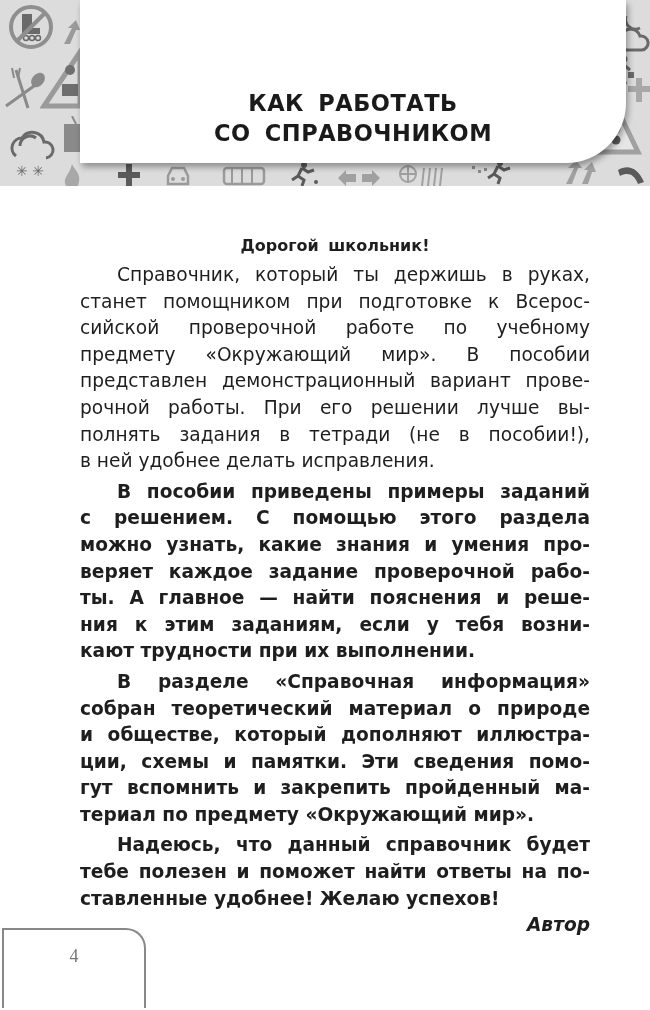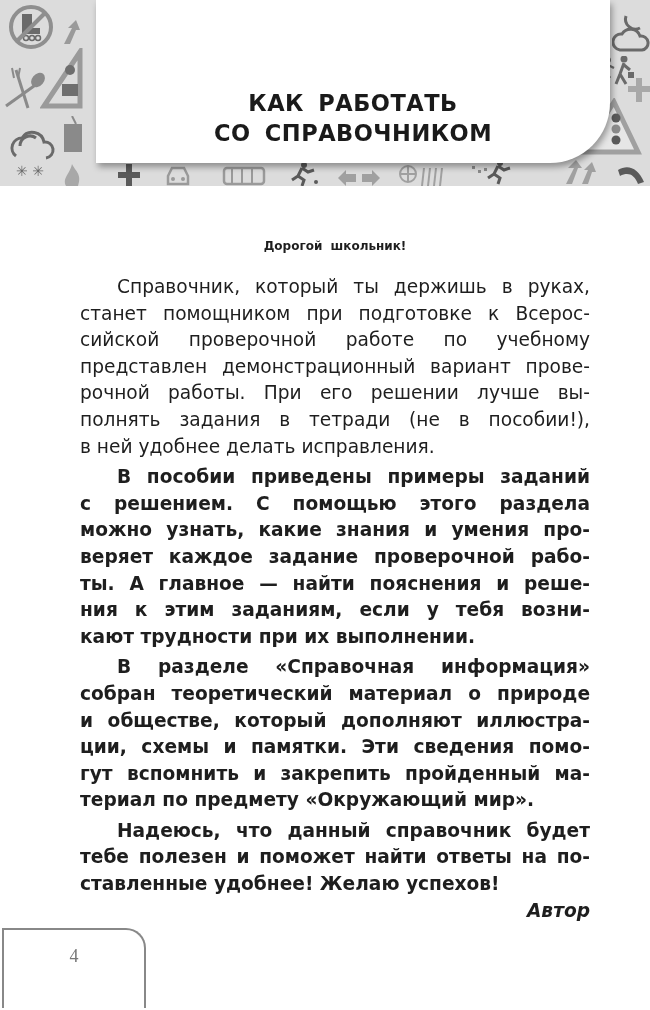--- a/index.html
+++ b/index.html
@@ -1,26 +1,26 @@
 <!DOCTYPE html>
 <html><head>
 <meta charset="utf-8">
 <style>
   html, body { margin: 0; padding: 0; background: #ffffff; }
   body { width: 650px; height: 1010px; position: relative; overflow: hidden; font-family: "DejaVu Sans", sans-serif; color: #1e1e1e; }
 
   .banner { position: absolute; left: 0; top: 0; width: 650px; height: 186px; background: #dcdcdc; overflow: hidden; }
   .banner .ico { position: absolute; color: #8a8a8a; font-family: "DejaVu Sans", sans-serif; line-height: 1; }
-  .title-card { position: absolute; left: 96px; top: 0; width: 514px; height: 163px; background: #ffffff;
-    border-bottom-right-radius: 60px; box-shadow: 2px 4px 6px rgba(0,0,0,0.35); }
+  .title-card { position: absolute; left: 80px; top: 0; width: 514px; height: 163px; background: #ffffff;
+    border-bottom-right-radius: 60px; box-shadow: 2px 4px 6px rgba(0,0,0,0.35); padding-left: 32px; }
   .title { position: absolute; left: 0; right: 0; top: 88px; text-align: center; font-family: "DejaVu Sans", sans-serif;
     font-weight: bold; font-size: 22.5px; line-height: 30px; letter-spacing: 0.5px; color: #1a1a1a; word-spacing: 6px; }
 
   .content { position: absolute; left: 80px; top: 232px; width: 510px; }
-  .greeting { text-align: center; font-weight: bold; font-size: 12px; line-height: 28px; margin-bottom: 14px; word-spacing: 4px; }
+  .greeting { text-align: center; font-weight: bold; font-size: 16px; line-height: 28px; margin-bottom: 2px; word-spacing: 4px; }
   .para { font-size: 18.6px; line-height: 26.6px; text-align: justify; text-align-last: left; margin: 0; }
   .line { display: block; text-align: justify; text-align-last: justify; white-space: nowrap; }
   .line.last { text-align-last: left; }
   .line.indent { padding-left: 37px; }
   .para + .para { margin-top: 4px; font-weight: bold; }
   .author { text-align: right; font-style: italic; font-size: 18.6px; line-height: 26px; margin-top: 0px; font-weight: bold; }
 
   .page-box { position: absolute; left: 2px; top: 928px; width: 144px; height: 80px; border: 2px solid #888888;
     border-top-right-radius: 20px; border-bottom: none; border-left: 2px solid #888888; box-sizing: border-box; }
   .page-num { position: absolute; left: 0; right: 0; top: 16px; text-align: center; font-family: "Liberation Serif", serif;
@@ -146,20 +146,21 @@
   </div>
 </div>
 
 <div class="content">
   <div class="greeting">Дорогой школьник!</div>
 
   <p class="para">
     <span class="line indent">Справочник, который ты держишь в руках,</span>
     <span class="line">станет помощником при подготовке к Всерос-</span>
     <span class="line">сийской проверочной работе по учебному</span>
+    <span class="line">предмету «Окружающий мир». В пособии</span>
     <span class="line">представлен демонстрационный вариант прове-</span>
     <span class="line">рочной работы. При его решении лучше вы-</span>
     <span class="line">полнять задания в тетради (не в пособии!),</span>
     <span class="line last">в ней удобнее делать исправления.</span>
   </p>
 
   <p class="para">
     <span class="line indent">В пособии приведены примеры заданий</span>
     <span class="line">с решением. С помощью этого раздела</span>
     <span class="line">можно узнать, какие знания и умения про-</span>

